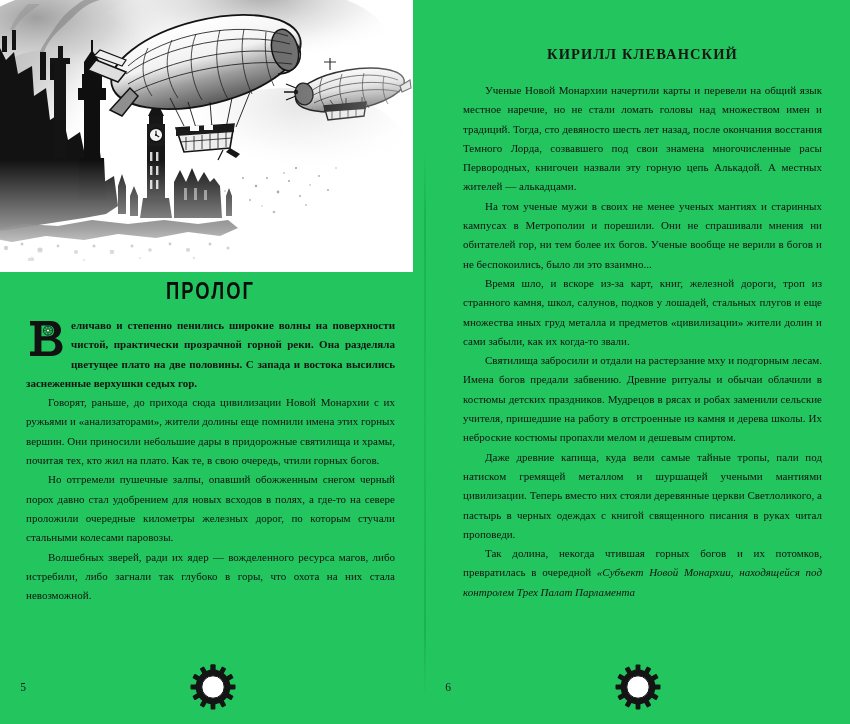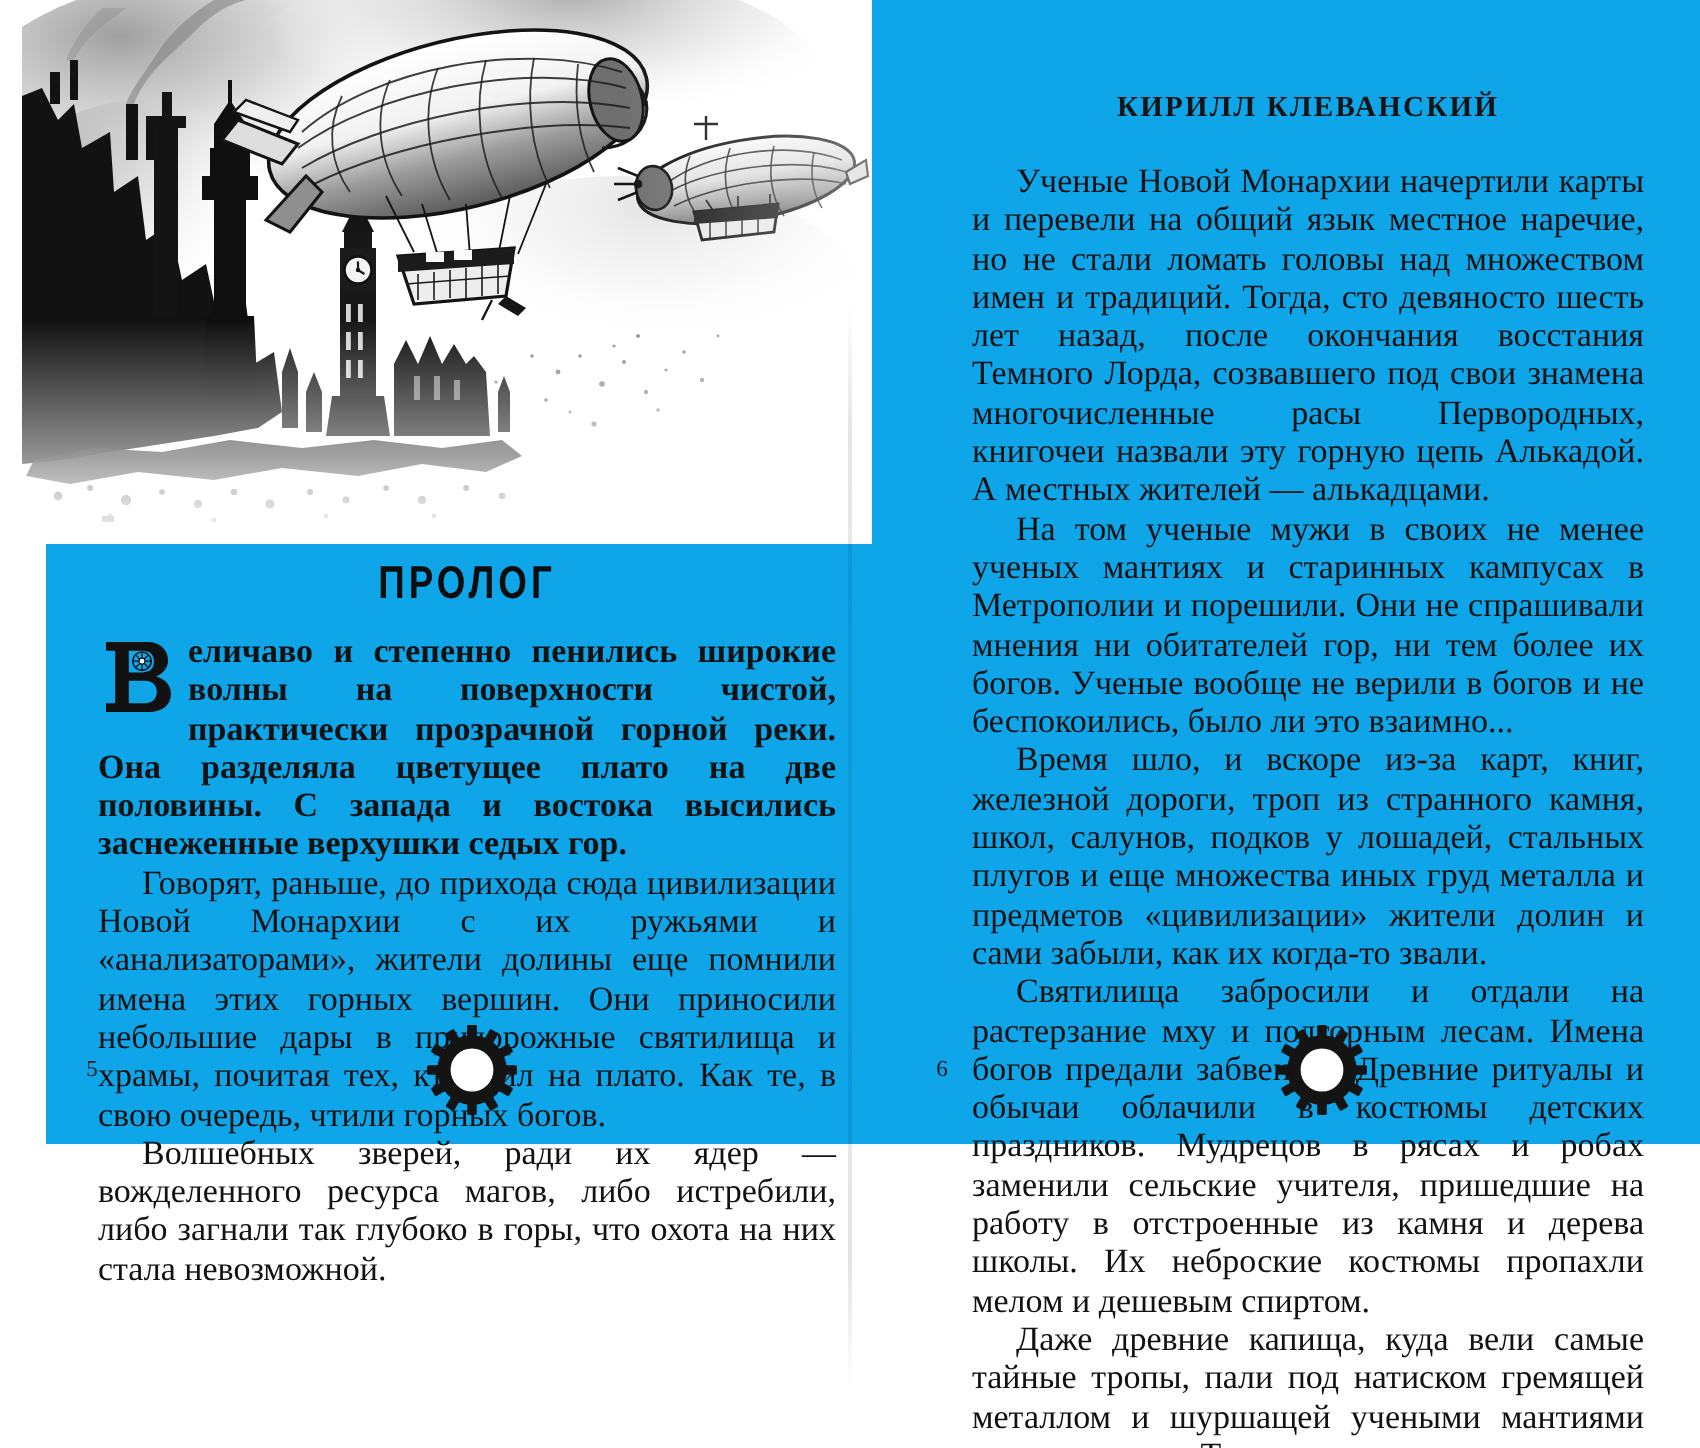--- a/index.html
+++ b/index.html
@@ -17,25 +17,25 @@
   .spread {
     position: relative;
     width: 850px;
     height: 724px;
     display: flex;
     background: #ffffff;
   }
   .page {
     position: relative;
     width: 425px;
-    height: 572px;
+    height: 724px;
     box-sizing: border-box;
-    background: #0ea5e9;
-  }
-  .page-left  { padding: 0 30px 0 26px; margin-left: 23px; }
+    background: #22c55e;
+  }
+  .page-left  { padding: 0 30px 0 26px; }
   .page-right { padding: 0 28px 0 38px; }
 
   
   .gutter-seam {
     position: absolute;
     left: 424px;
     top: 150px;
     width: 2px;
     height: 545px;
     background: linear-gradient(to bottom,
@@ -74,21 +74,21 @@
     font-size: 14.5px;
     font-weight: bold;
     letter-spacing: 1.1px;
     color: #141414;
     margin: 46px 0 18px 0;
   }
 
   
   .body-text p {
     margin: 0;
-    font-size: 17px;
+    font-size: 11px;
     line-height: 19.3px;
     text-align: justify;
     text-indent: 22px;
     color: #121212;
     hyphens: auto;
     -webkit-hyphens: auto;
   }
   .body-text p.first {
     text-indent: 0;
     font-weight: bold;
@@ -403,20 +403,21 @@
                      M15.4,7.4 L15.4,18.2 L22.3,18.2 C26,18.2 28,16.2 28,12.8 C28,9.4 26,7.4 22.3,7.4 Z
                      M15.4,22.4 L15.4,33.6 L23.2,33.6 C27.2,33.6 29.4,31.4 29.4,28 C29.4,24.6 27.2,22.4 23.2,22.4 Z" fill="#111111"></path>
             <circle cx="22" cy="12.6" r="4.6" fill="none" stroke="#111111" stroke-width="0.8"></circle>
             <path d="M22,8 L22,17.2 M17.4,12.6 L26.6,12.6 M18.8,9.4 L25.2,15.8 M25.2,9.4 L18.8,15.8" stroke="#111111" stroke-width="0.6" fill="none"></path>
             <circle cx="22" cy="12.6" r="1.5" fill="#ffffff" stroke="#111111" stroke-width="0.6"></circle>
           </svg>
         </span>
         <span>еличаво и степенно пенились широкие волны на поверхности чистой, практически прозрачной горной реки. Она разделяла цветущее плато на две половины. С запада и востока высились заснеженные верхушки седых гор.</span>
       </p>
       <p>Говорят, раньше, до прихода сюда цивилизации Новой Монархии с их ружьями и «анализаторами», жители долины еще помнили имена этих горных вершин. Они приносили небольшие дары в придорожные святилища и храмы, почитая тех, кто жил на плато. Как те, в свою очередь, чтили горных богов.</p>
+      <p>Но отгремели пушечные залпы, опавший обожженным снегом черный порох давно стал удобрением для новых всходов в полях, а где-то на севере проложили очередные километры железных дорог, по которым стучали стальными колесами паровозы.</p>
       <p>Волшебных зверей, ради их ядер — вожделенного ресурса магов, либо истребили, либо загнали так глубоко в горы, что охота на них стала невозможной.</p>
     </div>
 
     <div class="folio">
       <div class="gear-wrap">
         <svg width="46" height="46" viewBox="0 0 46 46" xmlns="http://www.w3.org/2000/svg">
           <g fill="#141414">
             <g id="teethL">
               <rect x="20.6" y="0.5" width="4.8" height="8" rx="0.8"></rect>
             </g>

